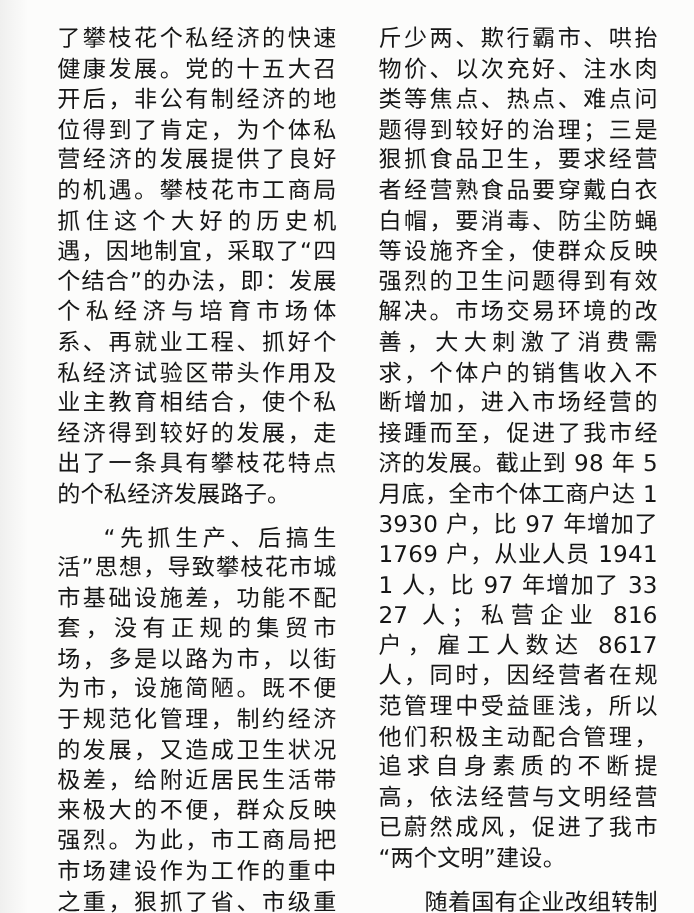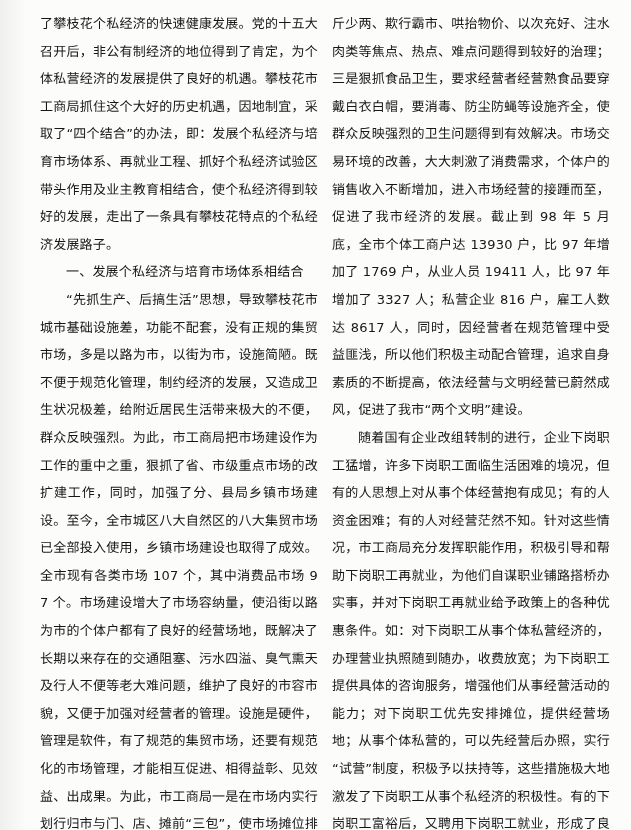--- a/index.html
+++ b/index.html
@@ -23,22 +23,22 @@
     display:flex;
     gap:14px;
     height:100%;
   }
   .column{
     width:278px;
     flex:0 0 278px;
     overflow:hidden;
   }
   .column p, .column h3{
-    margin:0;
-    font-size:13px;
+    margin:12px;
+    font-size:21px;
     line-height:27.6px;
     text-align:justify;
     text-justify:inter-ideograph;
     letter-spacing:0.2px;
     word-break:break-all;
     font-weight:500;
   }
   .para-indent{ text-indent:2em; }
   .para-cont{ text-indent:0; }
   .section-heading{
@@ -48,21 +48,20 @@
   }
 </style>
 </head>
 <body>
 
 <div class="page">
   <div class="columns">
 
     <div class="column">
       <p class="para-cont">了攀枝花个私经济的快速健康发展。党的十五大召开后，非公有制经济的地位得到了肯定，为个体私营经济的发展提供了良好的机遇。攀枝花市工商局抓住这个大好的历史机遇，因地制宜，采取了“四个结合”的办法，即：发展个私经济与培育市场体系、再就业工程、抓好个私经济试验区带头作用及业主教育相结合，使个私经济得到较好的发展，走出了一条具有攀枝花特点的个私经济发展路子。</p>
-      <h3 class="section-heading">一、发展个私经济与培育市场体系相结合</h3>
       <p class="para-indent">“先抓生产、后搞生活”思想，导致攀枝花市城市基础设施差，功能不配套，没有正规的集贸市场，多是以路为市，以街为市，设施简陋。既不便于规范化管理，制约经济的发展，又造成卫生状况极差，给附近居民生活带来极大的不便，群众反映强烈。为此，市工商局把市场建设作为工作的重中之重，狠抓了省、市级重点市场的改扩建工作，同时，加强了分、县局乡镇市场建设。至今，全市城区八大自然区的八大集贸市场已全部投入使用，乡镇市场建设也取得了成效。全市现有各类市场 107 个，其中消费品市场 97 个。市场建设增大了市场容纳量，使沿街以路为市的个体户都有了良好的经营场地，既解决了长期以来存在的交通阻塞、污水四溢、臭气熏天及行人不便等老大难问题，维护了良好的市容市貌，又便于加强对经营者的管理。设施是硬件，管理是软件，有了规范的集贸市场，还要有规范化的市场管理，才能相互促进、相得益彰、见效益、出成果。为此，市工商局一是在市场内实行划行归市与门、店、摊前“三包”，使市场摊位排列合理，货物摆放有序，人行道通畅，交通井然有序，市场卫生整洁。并依法严厉打击各种违法违章行为，规范经营行为，维护正常交易秩序；二是在市场内安装了有线广播，设置了宣传栏，进行文明经营、依法经营及职业道德和党的方针、政策的教育，提高了经营者的思想道德素质，使群众关注的短</p>
     </div>
 
     <div class="column">
       <p class="para-cont">斤少两、欺行霸市、哄抬物价、以次充好、注水肉类等焦点、热点、难点问题得到较好的治理；三是狠抓食品卫生，要求经营者经营熟食品要穿戴白衣白帽，要消毒、防尘防蝇等设施齐全，使群众反映强烈的卫生问题得到有效解决。市场交易环境的改善，大大刺激了消费需求，个体户的销售收入不断增加，进入市场经营的接踵而至，促进了我市经济的发展。截止到 98 年 5 月底，全市个体工商户达 13930 户，比 97 年增加了 1769 户，从业人员 19411 人，比 97 年增加了 3327 人；私营企业 816 户，雇工人数达 8617 人，同时，因经营者在规范管理中受益匪浅，所以他们积极主动配合管理，追求自身素质的不断提高，依法经营与文明经营已蔚然成风，促进了我市“两个文明”建设。</p>
       <p class="para-indent">随着国有企业改组转制的进行，企业下岗职工猛增，许多下岗职工面临生活困难的境况，但有的人思想上对从事个体经营抱有成见；有的人资金困难；有的人对经营茫然不知。针对这些情况，市工商局充分发挥职能作用，积极引导和帮助下岗职工再就业，为他们自谋职业铺路搭桥办实事，并对下岗职工再就业给予政策上的各种优惠条件。如：对下岗职工从事个体私营经济的，办理营业执照随到随办，收费放宽；为下岗职工提供具体的咨询服务，增强他们从事经营活动的能力；对下岗职工优先安排摊位，提供经营场地；从事个体私营的，可以先经营后办照，实行“试营”制度，积极予以扶持等，这些措施极大地激发了下岗职工从事个私经济的积极性。有的下岗职工富裕后，又聘用下岗职工就业，形成了良性环境。仅 97 年，全市吸收下岗职工从事个私经济和在个体户、私营企业中就业的达 7000 余人，个私经济向国家纳税 6000 万元。98 年再上台阶，1—5 月，个私经济共安置下岗职工再就业 231 人，下岗职工申办个体工商户 277 户，申办私营企业 22 户。前不久，又</p>
     </div>
 
   </div>
 </div>

